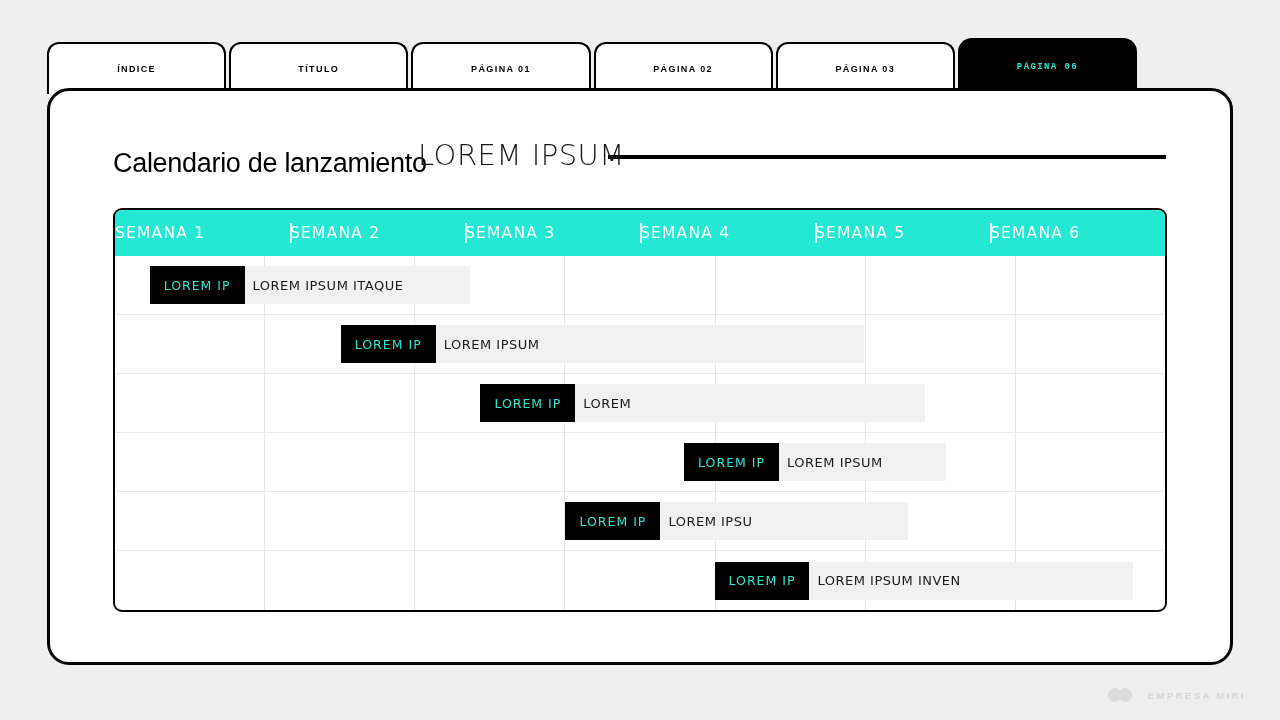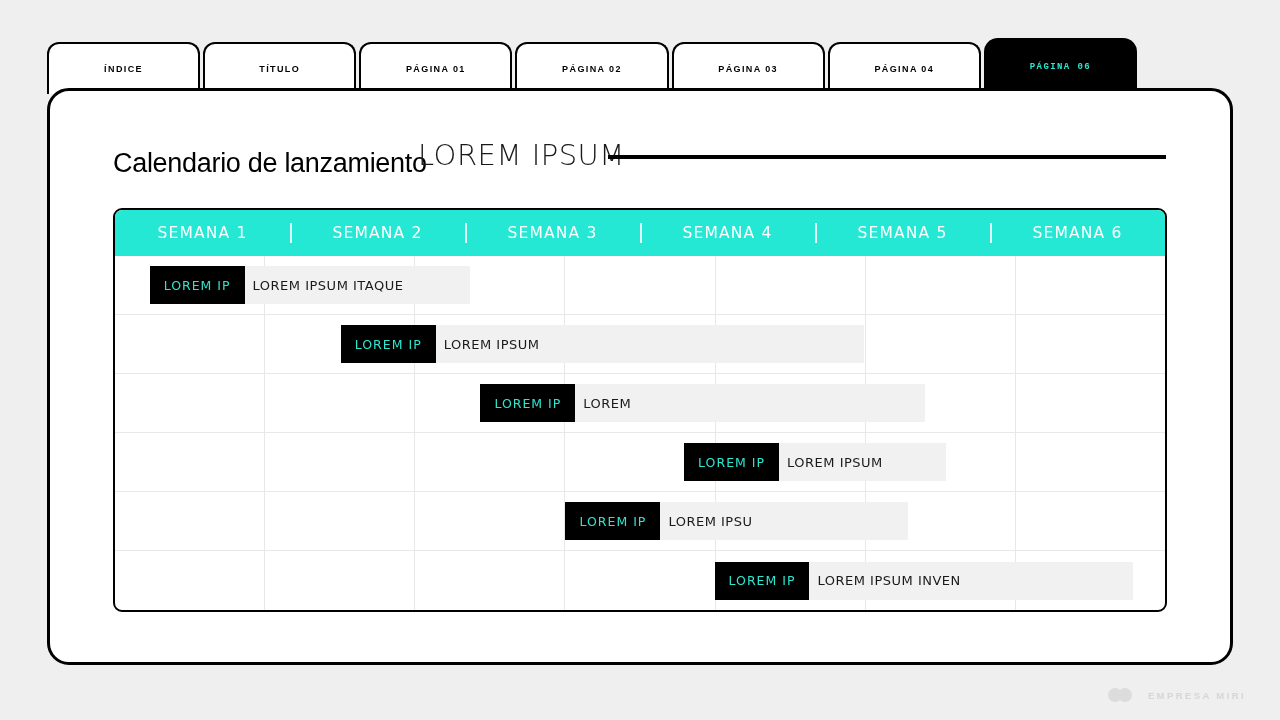--- a/index.html
+++ b/index.html
@@ -130,21 +130,20 @@
     height: 46px;
     background: #25e8d4;
     position: relative;
     z-index: 3;
   }
 
   .wk-head {
     flex: 1 1 0;
     display: flex;
     align-items: center;
-    justify-content: center;
     position: relative;
     color: #ffffff;
     font-size: 15.5px;
     letter-spacing: 1.2px;
     font-family: "DejaVu Sans", sans-serif;
     font-weight: 400;
   }
 
   .wk-head + .wk-head::before {
     content: "";
@@ -263,23 +262,20 @@
   </div>
   <div class="tab">
     <span>PÁGINA 01</span>
   </div>
   <div class="tab">
     <span>PÁGINA 02</span>
   </div>
   <div class="tab">
     <span>PÁGINA 03</span>
   </div>
-  <div class="tab">
-    <span>PÁGINA 04</span>
-  </div>
   <div class="tab active">
     <span>PÁGINA 06</span>
   </div>
 </div>
 
 <div id="slide-card"></div>
 
 <div id="title-block">
   <div id="page-title">Calendario de lanzamiento</div>
   <div id="title-overlay">LOREM IPSUM</div>

